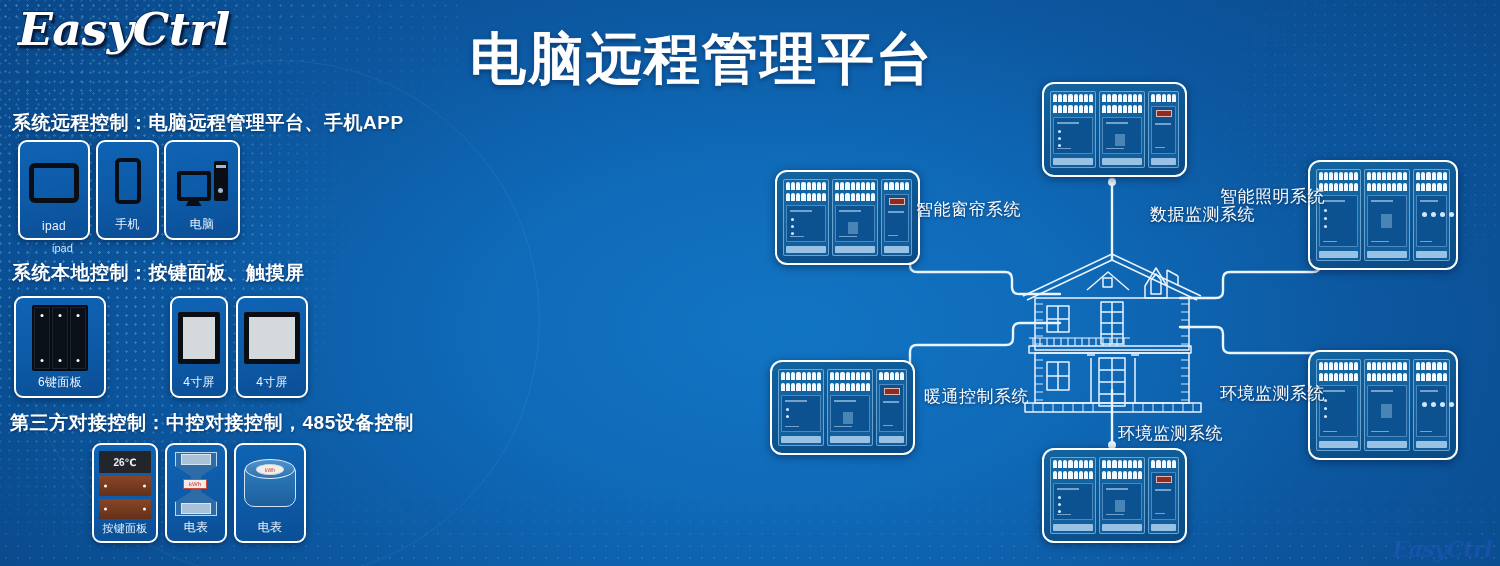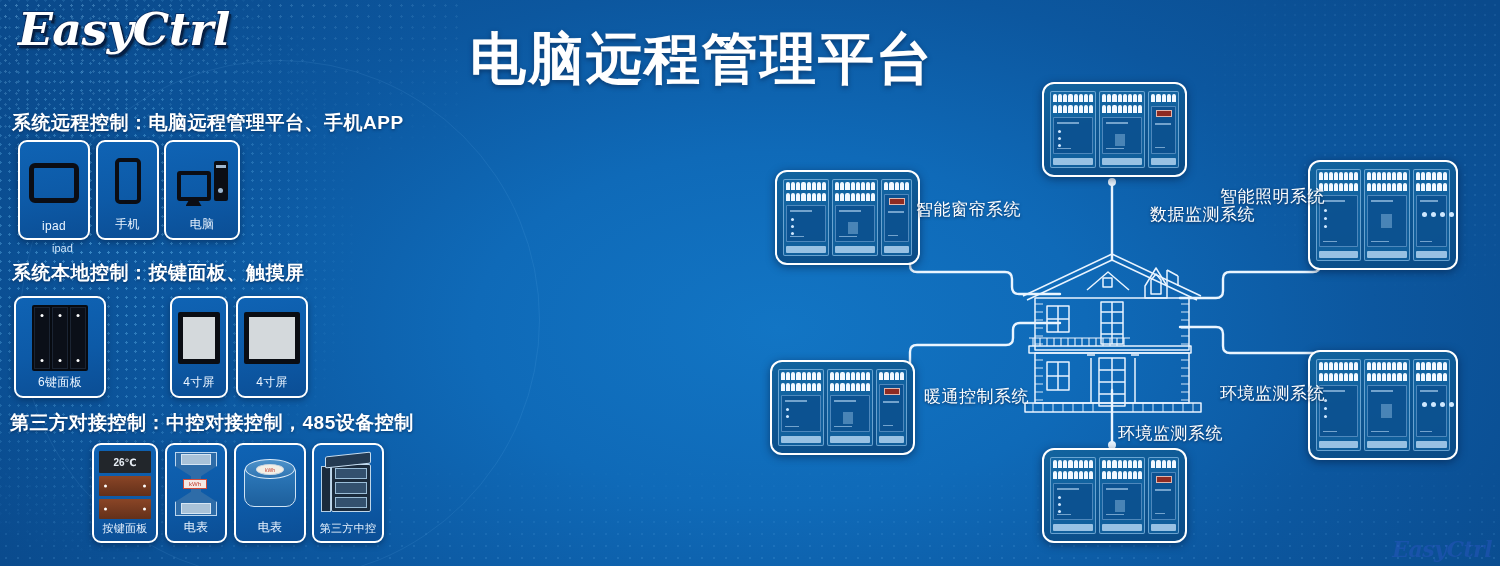--- a/index.html
+++ b/index.html
@@ -474,34 +474,20 @@
   <div class="card" id="card-meter2">
     <div class="art">
       <div class="meterRound">
         <div class="can"></div>
           <div class="lid"></div>
         <div class="face">kWh</div>
       </div>
     </div>
     <div class="card-label">电表</div>
   </div>
-  <div class="card small-label" id="card-third">
-    <div class="art">
-      <div class="thirdCtrl">
-        <div class="sideL"></div>
-        <div class="rack">
-            <div class="u"></div>
-            <div class="u"></div>
-            <div class="u"></div>
-          </div>
-        <div class="lid"></div>
-      </div>
-    </div>
-    <div class="card-label">第三方中控</div>
-  </div>
 
   <div id="diagram">
     <svg width="740" height="506" viewBox="0 0 740 506">
       <g fill="none" stroke="#eaf5ff" stroke-width="2.4" stroke-linecap="round" stroke-linejoin="round">
 
         <path d="M150 148 L150 205 Q150 212 157 212 L245 212 Q252 212 252 219 L252 227 Q252 234 259 234 L300 234"></path>
 
         <path d="M150 345 L150 292 Q150 285 157 285 L246 285 Q253 285 253 278 L253 270 Q253 263 260 263 L300 263"></path>
 
         <path d="M352 122 L352 200"></path>

